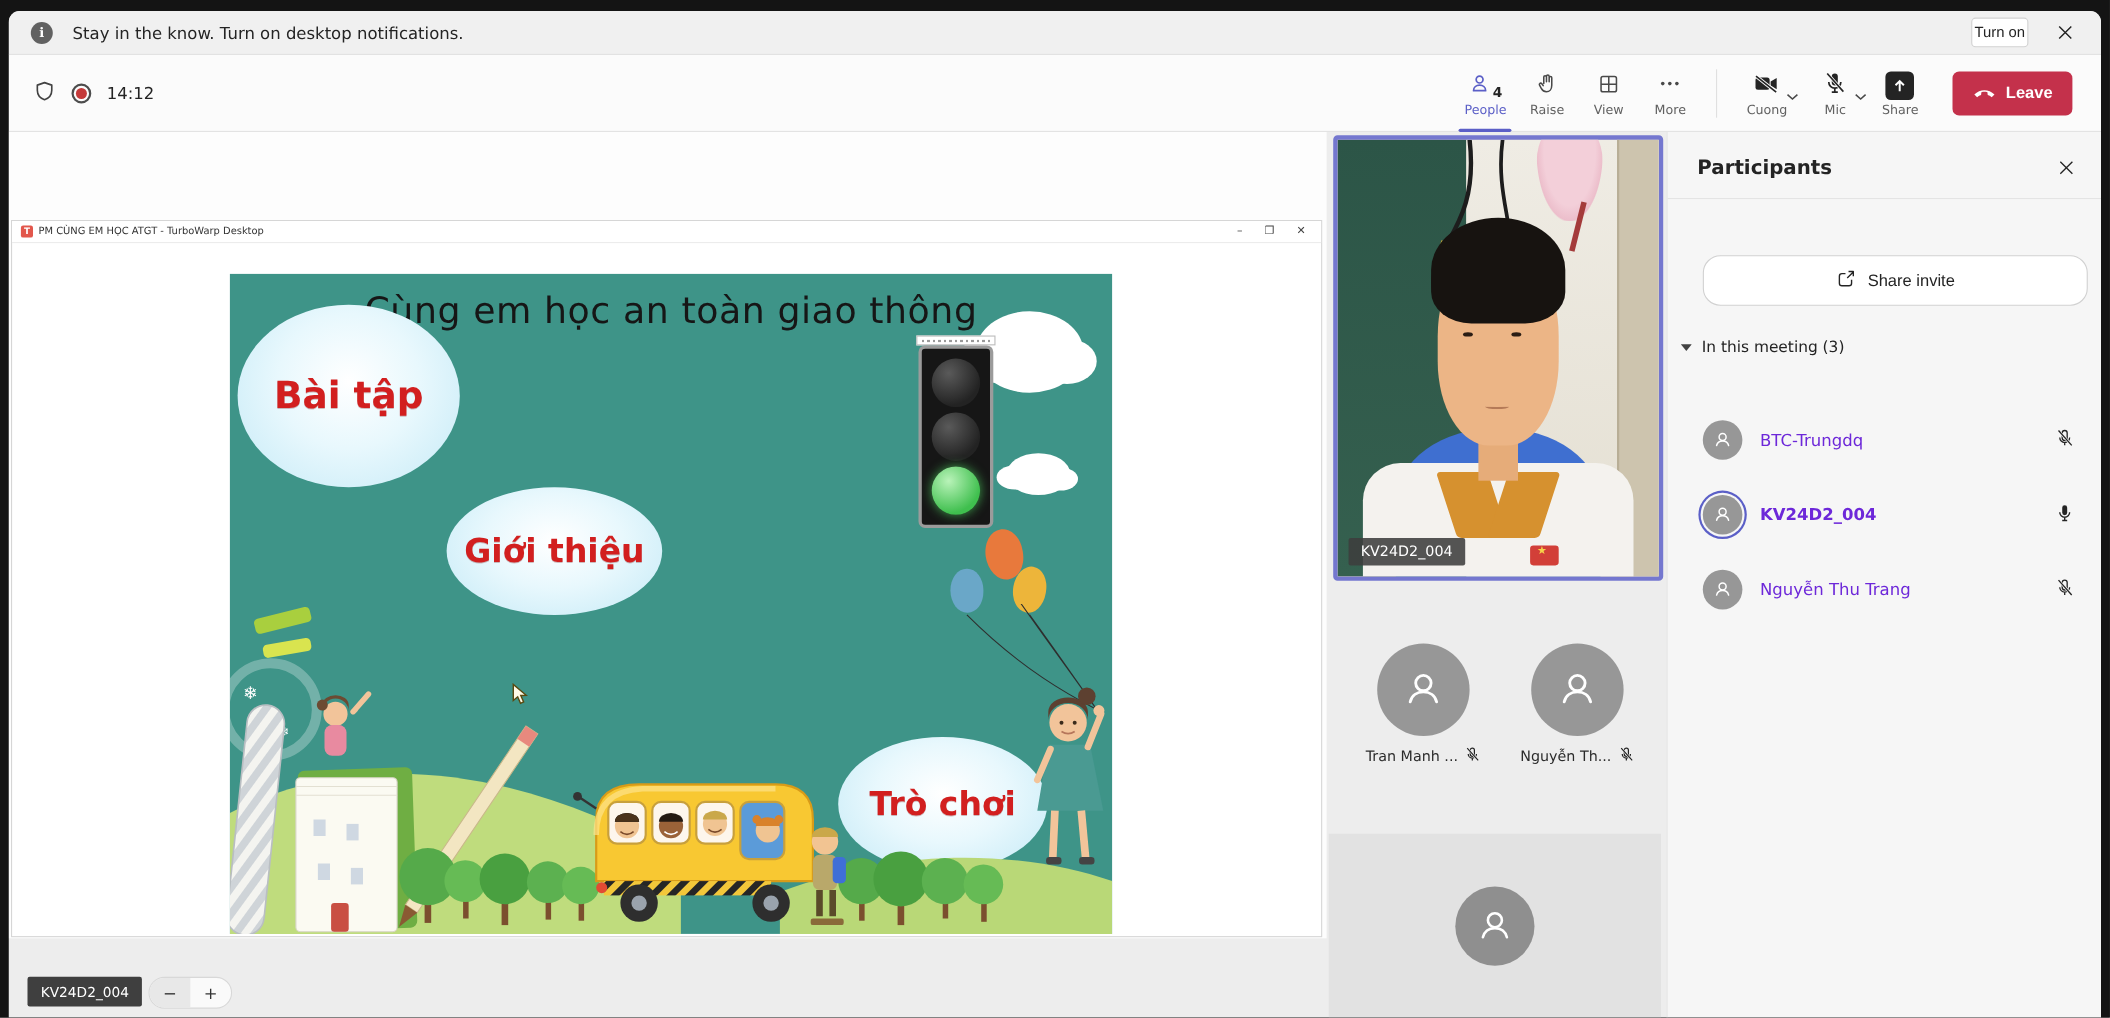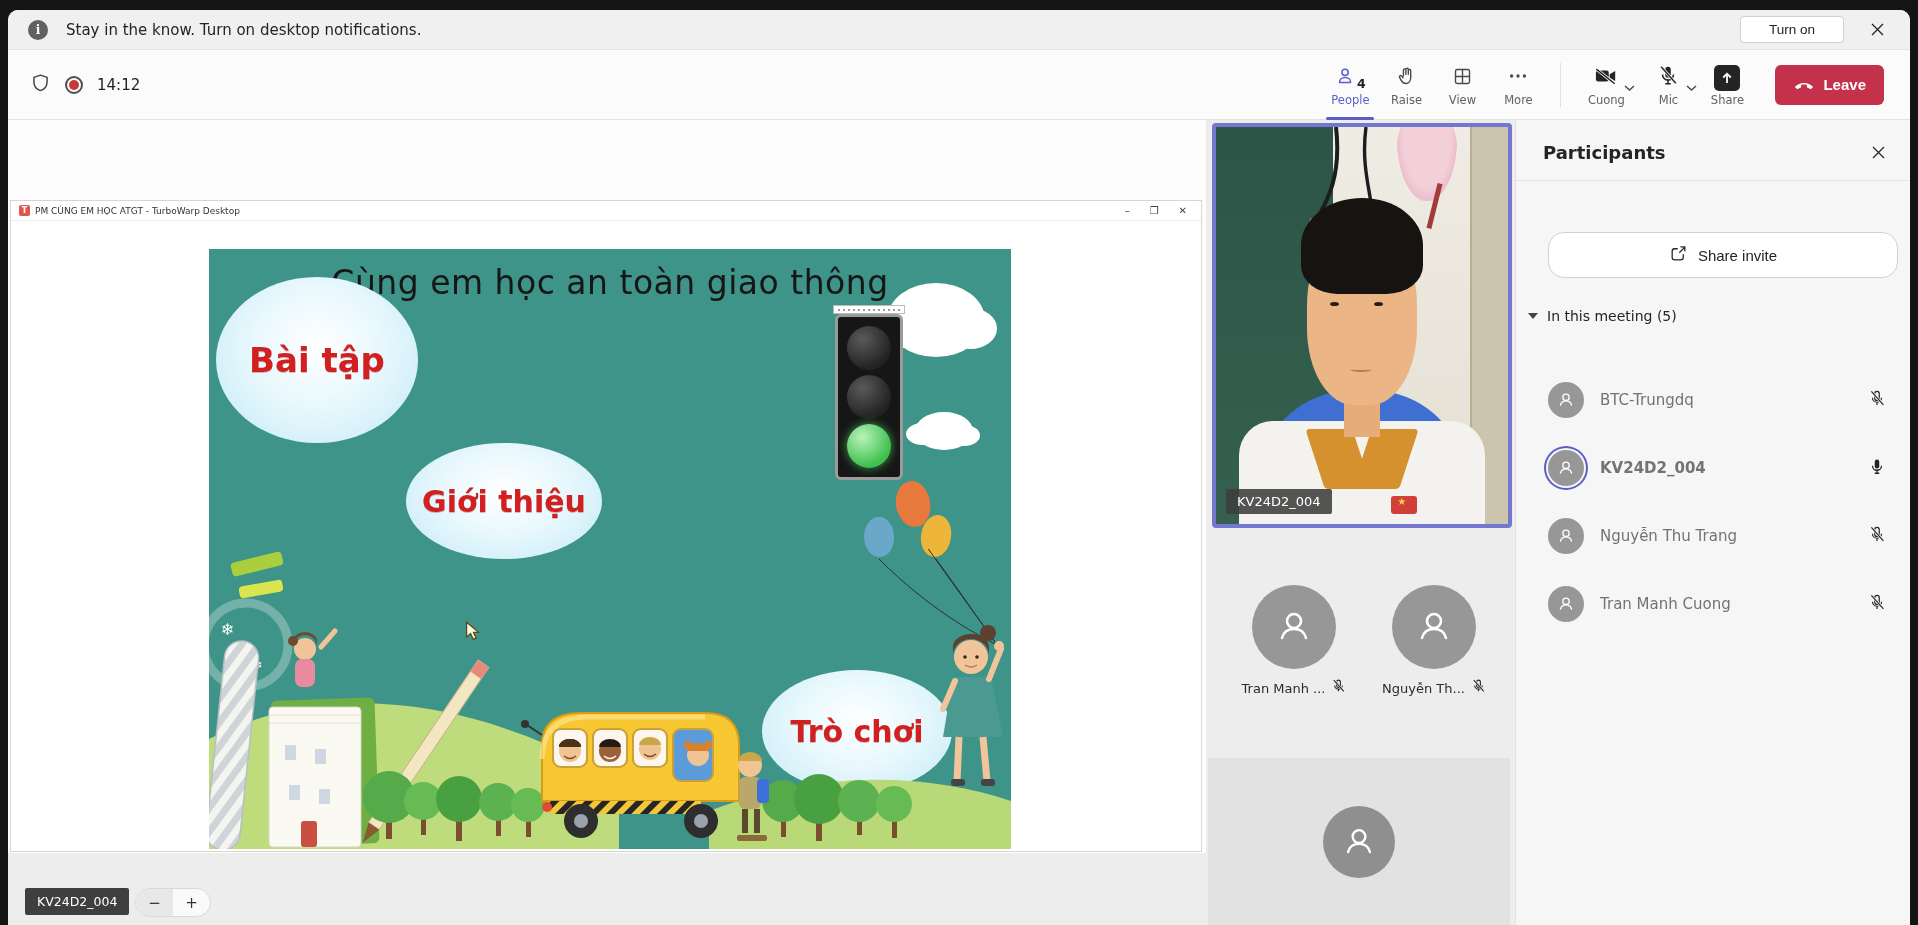--- a/index.html
+++ b/index.html
@@ -11,21 +11,21 @@
   .screen{position:relative;width:1918px;height:925px;}
   .window{position:absolute;left:8px;right:8px;top:10px;bottom:0;background:#ededed;
     border-radius:10px 10px 0 0;overflow:hidden;display:flex;flex-direction:column;}
 
   
   .notifbar{height:40px;background:#f0f0f0;border-bottom:1px solid #e2e2e2;display:flex;align-items:center;padding:0 16px;flex:0 0 auto;}
   .notif-info{width:20px;height:20px;border-radius:50%;background:#616161;color:#fff;display:flex;align-items:center;justify-content:center;
     font-size:12px;font-weight:700;font-family:"DejaVu Serif","Liberation Serif",serif;margin-left:4px;}
   .notif-text{margin-left:18px;font-size:15px;color:#242424;}
   .notif-spacer{flex:1;}
-  .notif-btn{background:#fff;border:1px solid #d1d1d1;border-radius:4px;padding:5px 28px;font-size:13.5px;color:#242424;margin-right:22px;cursor:pointer;}
+  .notif-btn{background:#fff;border:1px solid #d1d1d1;border-radius:4px;padding:5px 2px;font-size:13.5px;color:#242424;margin-right:22px;cursor:pointer;}
   .notif-close{width:22px;height:22px;margin-right:6px;display:flex;align-items:center;justify-content:center;cursor:pointer;}
 
   
   .toolbar{height:70px;background:#fbfbfb;border-bottom:1px solid #e3e3e3;display:flex;align-items:center;flex:0 0 auto;position:relative;}
   .tb-left{display:flex;align-items:center;gap:14px;margin-left:22px;}
   .rec-dot{width:18px;height:18px;border-radius:50%;border:2.5px solid #4d4d4d;display:flex;align-items:center;justify-content:center;}
   .rec-dot i{display:block;width:10px;height:10px;border-radius:50%;background:#c43a3a;}
   .timer{font-size:15px;color:#242424;}
   .tb-spacer{flex:1;}
   .tab{width:56px;display:flex;flex-direction:column;align-items:center;gap:2px;position:relative;cursor:pointer;padding-top:4px;}
@@ -130,21 +130,21 @@
   .p-title{font-size:18px;font-weight:700;color:#242424;flex:1;}
   .p-close{width:24px;height:24px;display:flex;align-items:center;justify-content:center;cursor:pointer;}
   .p-div{height:1px;background:#e4e4e4;margin:0;}
   .invite{position:absolute;left:32px;top:112px;width:350px;height:46px;background:#fff;border:1px solid #d1d1d1;border-radius:16px;
     display:flex;align-items:center;justify-content:center;gap:10px;font-size:15px;color:#242424;cursor:pointer;}
   .sect{position:absolute;left:12px;top:188px;display:flex;align-items:center;gap:9px;cursor:pointer;}
   .sect .st{font-size:14px;color:#242424;}
   .prow{position:absolute;left:0;width:100%;height:60px;display:flex;align-items:center;padding:0 24px 0 32px;cursor:pointer;}
   .prow .av{width:36px;height:36px;border-radius:50%;background:#979797;display:flex;align-items:center;justify-content:center;flex:0 0 auto;}
   .prow .av.ring{box-shadow:0 0 0 2px #f6f6f6,0 0 0 4px var(--accent);}
-  .prow .pn{margin-left:16px;font-size:15px;color:#737373;flex:1;white-space:nowrap;overflow:hidden;}
+  .prow .pn{margin-left:16px;font-size:15px;color:#6d28d9;flex:1;white-space:nowrap;overflow:hidden;}
   .prow .pn.b{font-weight:700;}
 </style>
 </head>
 <body>
 
 <div class="screen">
 <div class="window">
 
   <div class="notifbar">
     <div class="notif-info">i</div>
@@ -568,21 +568,21 @@
                 <path d="M13 11l7-7M14.5 3.5H20V9" stroke-linejoin="round"></path>
               </svg>
         </span>
         <span>Share invite</span>
       </button>
 
       <div class="sect">
         <svg width="10" height="8" viewBox="0 0 10 8">
               <path d="M0 1h10L5 7z" fill="#424242"></path>
             </svg>
-        <span class="st">In this meeting (5)</span>
+        <span class="st">In this meeting (3)</span>
       </div>
 
       <div class="prow" style="top:250px;">
         <div class="av">
           <svg width="20" height="20" viewBox="0 0 44 44" fill="none" stroke="#fff" stroke-width="3">
                 <circle cx="22" cy="16" r="7"></circle>
                 <path d="M10 33c1.5-6 6.4-9 12-9s10.5 3 12 9" stroke-linecap="round"></path>
               </svg>
         </div>
         <span class="pn">BTC-Trungdq</span>
@@ -623,34 +623,17 @@
         <span>
           <svg width="18" height="19" viewBox="0 0 24 24">
                 <rect x="9" y="2.5" width="6" height="12" rx="3" fill="none" stroke="#242424" stroke-width="1.6"></rect>
                 <path d="M6 11a6 6 0 0 0 12 0M12 17v3.5" fill="none" stroke="#242424" stroke-width="1.6"></path>
                 <path d="M4.5 2.5l16 18" stroke="#f6f6f6" stroke-width="3.2"></path>
                 <path d="M4.5 2.5l16 18" stroke="#242424" stroke-width="1.6"></path>
               </svg>
         </span>
       </div>
 
-      <div class="prow" style="top:454px;">
-        <div class="av">
-          <svg width="20" height="20" viewBox="0 0 44 44" fill="none" stroke="#fff" stroke-width="3">
-                <circle cx="22" cy="16" r="7"></circle>
-                <path d="M10 33c1.5-6 6.4-9 12-9s10.5 3 12 9" stroke-linecap="round"></path>
-              </svg>
-        </div>
-        <span class="pn">Tran Manh Cuong</span>
-        <span>
-          <svg width="18" height="19" viewBox="0 0 24 24">
-                <rect x="9" y="2.5" width="6" height="12" rx="3" fill="none" stroke="#242424" stroke-width="1.6"></rect>
-                <path d="M6 11a6 6 0 0 0 12 0M12 17v3.5" fill="none" stroke="#242424" stroke-width="1.6"></path>
-                <path d="M4.5 2.5l16 18" stroke="#f6f6f6" stroke-width="3.2"></path>
-                <path d="M4.5 2.5l16 18" stroke="#242424" stroke-width="1.6"></path>
-              </svg>
-        </span>
-      </div>
     </div>
 
   </div>
 </div>
 </div>
 
 </body></html>

